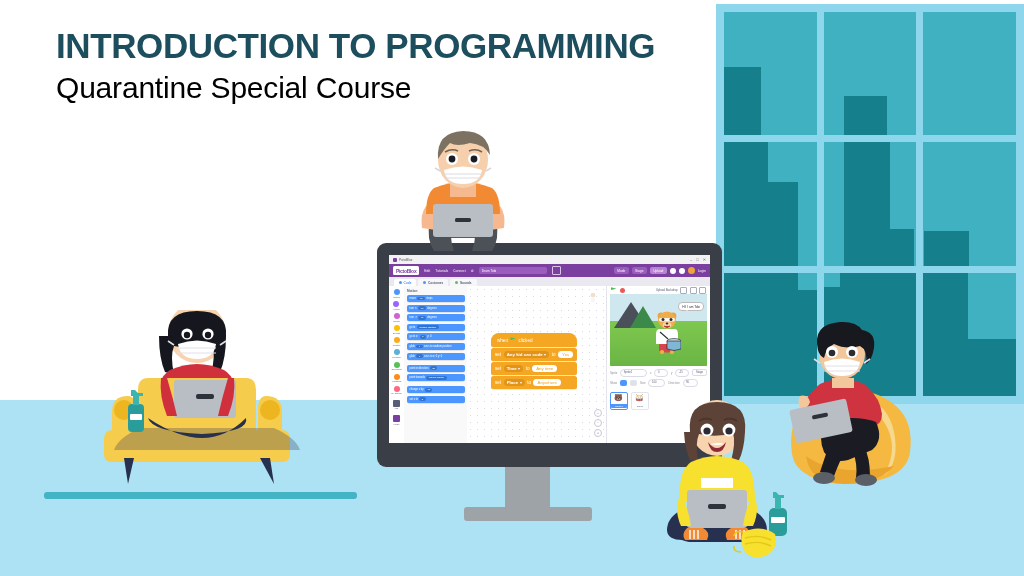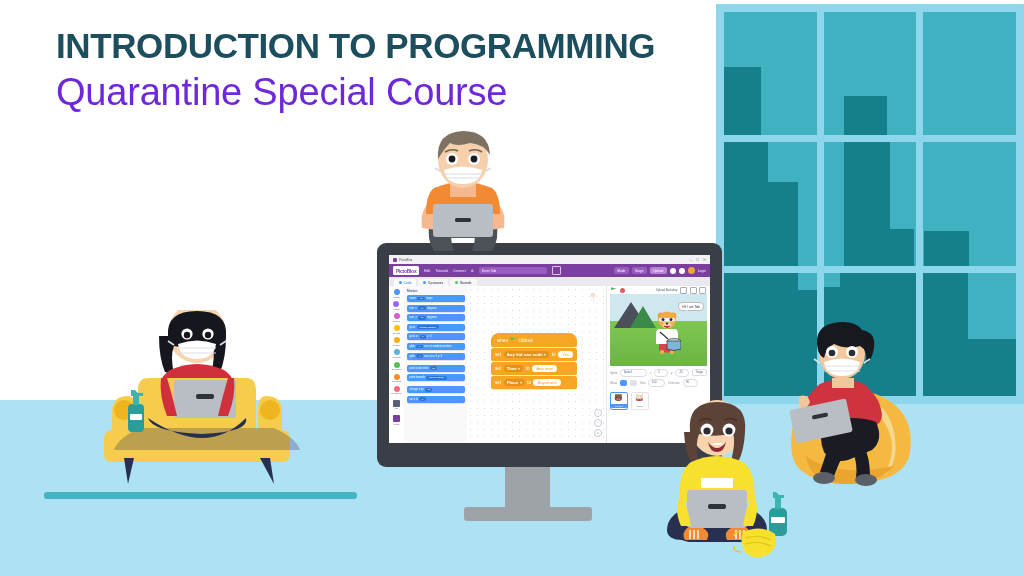--- a/index.html
+++ b/index.html
@@ -20,21 +20,21 @@
   .window{position:absolute;left:716px;top:4px;width:308px;height:400px;background:#8ed6ec;}
   .win-grid{position:absolute;left:0;top:0;width:100%;height:100%;display:grid;
     grid-template-columns:repeat(3,1fr);grid-template-rows:repeat(3,1fr);gap:7px;padding:8px;box-sizing:border-box;}
   .pane{position:relative;background:#3fb1c0;overflow:hidden;}
   .pane i{position:absolute;background:#15808c;display:block;}
 
   
   .title-block{position:absolute;left:56px;top:26px;z-index:30;}
   .title-main{font-size:35px;font-weight:bold;color:#1c4e5e;letter-spacing:-0.4px;
     font-family:"Liberation Sans",sans-serif;line-height:1.12;white-space:nowrap;}
-  .title-sub{font-size:38px;color:#6d28d9;margin-top:6px;letter-spacing:-0.2px;white-space:nowrap;}
+  .title-sub{font-size:30px;color:#000000;margin-top:6px;letter-spacing:-0.2px;white-space:nowrap;}
 
   
   .monitor{position:absolute;left:377px;top:243px;width:345px;height:224px;background:#3a3f47;border-radius:9px;
     box-shadow:0 0 0 0 #000;z-index:12;}
   .monitor-inner{position:absolute;left:12px;top:12px;width:321px;height:188px;background:#f2f2f4;overflow:hidden;}
   .monitor-neck{position:absolute;left:505px;top:467px;width:45px;height:40px;background:#9ea3a8;z-index:11;}
   .monitor-base{position:absolute;left:464px;top:507px;width:128px;height:14px;background:#9ea3a8;border-radius:3px;z-index:11;}
 
   
   .ide{position:absolute;inset:0;background:#fff;font-size:3.4px;color:#fff;}

